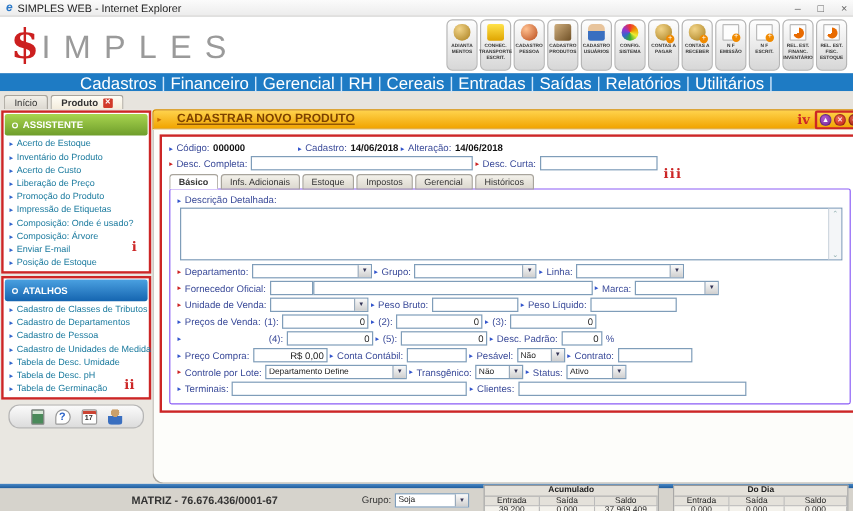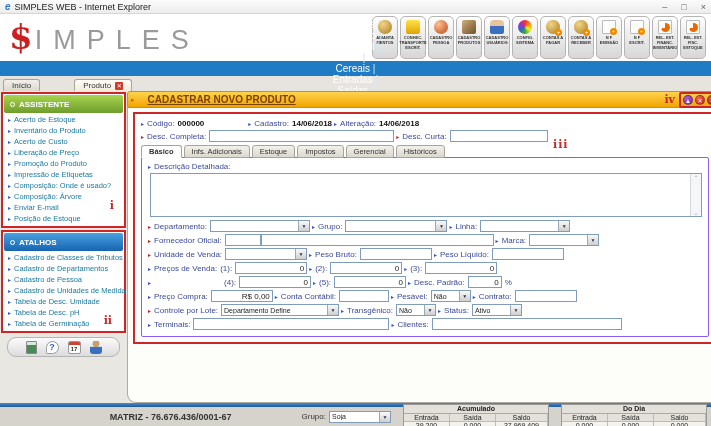--- a/index.html
+++ b/index.html
@@ -24,28 +24,28 @@
   .truck-icon { background:linear-gradient(#ffe24a,#dfa400); border-radius:2px; }
   .people-icon { background:radial-gradient(circle at 32% 30%, #ffc090, #b84818); border-radius:50%; }
   .product-box-icon { background:linear-gradient(135deg,#cfae7e,#6f5026); border-radius:2px; }
   .user-icon { background:linear-gradient(#e8c49c 40%, #3a6fc0 42%); border-radius:4px 4px 2px 2px; }
   .color-fan-icon { background:conic-gradient(#e33,#e90,#ee3,#3a3,#36c,#93c,#e33); border-radius:50%; }
   .money-bag-plus-icon::after, .document-plus-icon::after { content:"+"; position:absolute; right:-2px; bottom:-2px; width:7px; height:7px; background:#f08a00; color:#fff; border-radius:50%; font-size:6px; line-height:7px; text-align:center; }
   .document-plus-icon, .pie-report-icon { background:#fdfdfd; border:1px solid #bbb; border-radius:1px; }
   .pie-report-icon::after { content:""; position:absolute; left:2px; top:2px; width:9px; height:9px; border-radius:50%; background:conic-gradient(#e86a00 0 70%, #fff 70% 100%); }
 
   
-  .menubar { height:15px; background:#1e7bc4; color:#fff; font-size:10px; display:flex; align-items:center; justify-content:center;flex-direction:column; }
+  .menubar { height:15px; background:#1e7bc4; color:#fff; font-size:14px; display:flex; align-items:center; justify-content:center; }
   .menu-item { padding:0 2px; cursor:pointer; white-space:nowrap; }
   .menu-item::after { content:" |"; color:#cfe6fa; }
 
   
   .tabstrip { height:15px; background:#e7e4de; display:flex; align-items:flex-end; padding-left:3px; gap:2px; }
   .tab { font-size:8px; color:#333; padding:1px 8px 1px 8px; border:1px solid #a8a49c; border-bottom:none; border-radius:3px 3px 0 0; background:linear-gradient(#f2efe8,#dcd8d0); display:flex; align-items:center; cursor:pointer; }
-  .tab.active { background:linear-gradient(#fffdf6,#f3ecdc); font-weight:normal;margin-left:32px; }
+  .tab.active { background:linear-gradient(#fffdf6,#f3ecdc); font-weight:bold; }
   .tab-close { display:inline-block; width:8px; height:8px; background:#d23a2a; color:#fff; font-size:6px; line-height:8px; text-align:center; border-radius:1px; margin-left:4px; }
 
   
   .content { height:312px; display:flex; position:relative; background:#e9e7e1; }
   .sidebar { width:127px; flex:none; padding:1px 1px 0 1px; display:flex; flex-direction:column; }
   .annot-box { border:2px solid #cc2626; background:#fff; position:relative; margin-bottom:2px; padding-bottom:2px; }
   .sec-header { height:18px; color:#fff; font-weight:bold; font-size:8px; display:flex; align-items:center; padding-left:6px; border-radius:2px; margin:1px; }
   .sec-header .dot { width:5px; height:5px; border:1px solid #fff; border-radius:50%; margin-right:4px; }
   .green { background:linear-gradient(#a8d44f,#6e9d2b); }
   .blue  { background:linear-gradient(#4aa0e0,#1565b0); }

